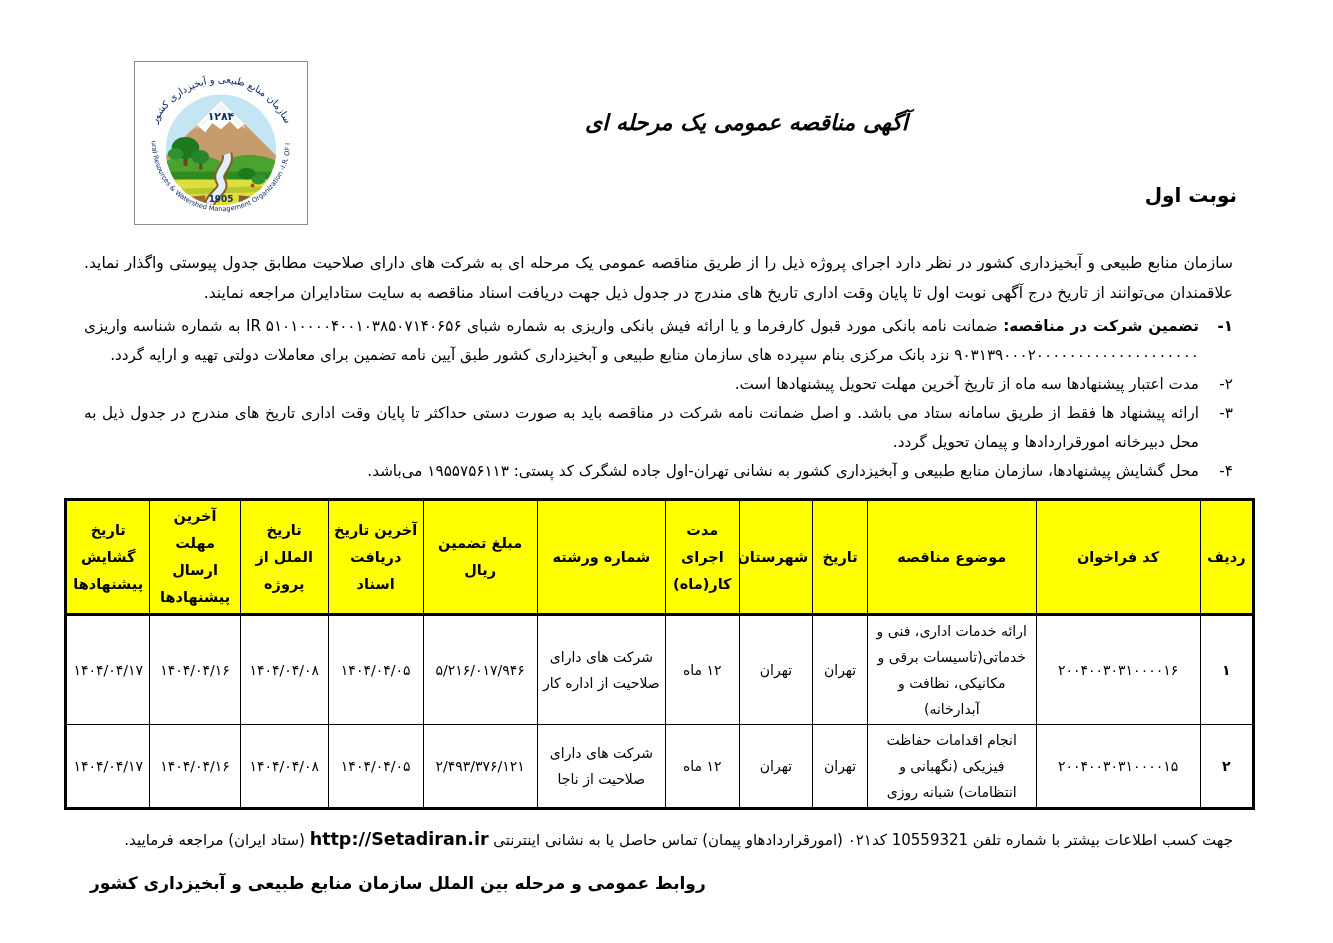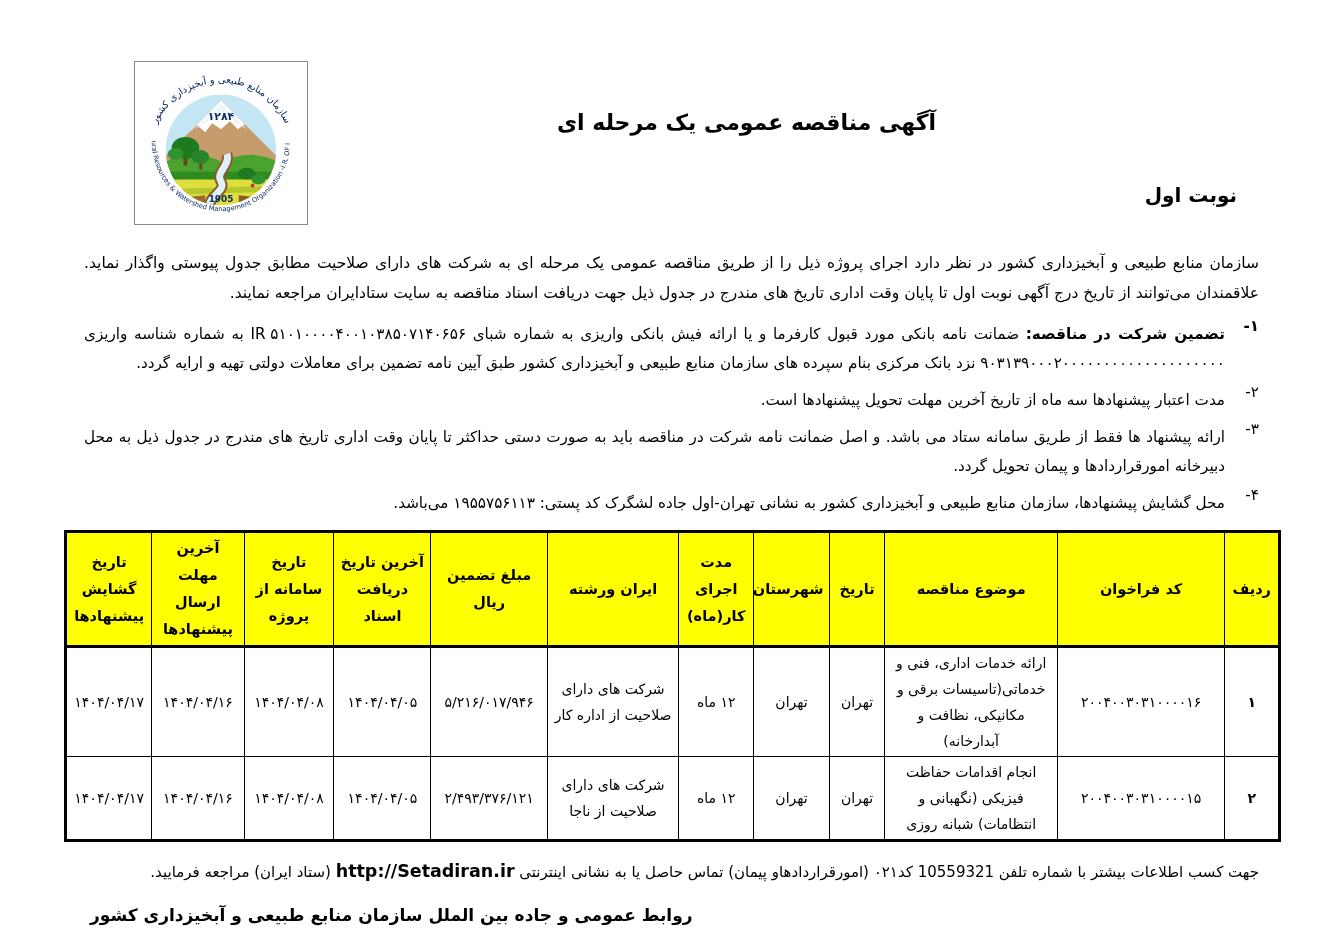--- a/index.html
+++ b/index.html
@@ -8,35 +8,35 @@
     font-family:"DejaVu Sans",sans-serif;color:#000;direction:rtl;
   }
   
   .logo-box{
     position:absolute;left:134px;top:61px;width:172px;height:162px;
     border:1px solid #8a8a8a;background:#fff;display:flex;align-items:center;justify-content:center;
   }
   
   .doc-title{
     position:absolute;top:110px;left:160px;right:0;text-align:center;
-    font-size:22px;font-weight:bold;
+    font-size:22px;font-weight:bold;font-style:italic;
   }
   .round-label{
     position:absolute;top:183px;right:96px;font-size:20px;font-weight:bold;text-align:right;
   }
   
-  .content{position:absolute;top:248px;right:52px;left:64px;}
+  .content{position:absolute;top:248px;right:78px;left:64px;}
   .inner-pad{padding:0 22px 0 20px;}
   .intro{
     font-size:15.5px;line-height:30px;text-align:justify;margin:0;
   }
   .notes{margin-top:4px;}
   .note{display:flex;font-size:15.2px;line-height:29px;margin:0;}
   .note .marker{flex:0 0 34px;text-align:right;}
-  .note .ntext{flex:1;text-align:justify;margin-top:8px;}
+  .note .ntext{flex:1;text-align:justify;}
   .b{font-weight:bold;}
   .num-ltr{direction:ltr;unicode-bidi:embed;display:inline-block;}
   
   table.tender{
     width:100%;border-collapse:collapse;margin-top:12px;
     border:3px solid #000;table-layout:fixed;
   }
   table.tender th,table.tender td{
     border:1px solid #000;text-align:center;vertical-align:middle;
     padding:2px 5px;overflow:hidden;
@@ -164,24 +164,24 @@
         <col style="width:7.1%">
     </colgroup>
     <thead>
       <tr>
         <th>ردیف</th>
         <th>کد فراخوان</th>
         <th>موضوع مناقصه</th>
         <th>تاریخ</th>
         <th>شهرستان</th>
         <th>مدت اجرای کار(ماه)</th>
-        <th>ایران ورشته</th>
+        <th>شماره ورشته</th>
         <th>مبلغ تضمین ریال</th>
         <th>آخرین تاریخ دریافت اسناد</th>
-        <th>تاریخ سامانه از پروژه</th>
+        <th>تاریخ الملل از پروژه</th>
         <th>آخرین مهلت ارسال پیشنهادها</th>
         <th>تاریخ گشایش پیشنهادها</th>
       </tr>
     </thead>
     <tbody>
       <tr class="r1">
         <td class="radif">۱</td>
         <td>۲۰۰۴۰۰۳۰۳۱۰۰۰۰۱۶</td>
         <td>ارائه خدمات اداری، فنی و خدماتی(تاسیسات برقی و مکانیکی، نظافت و آبدارخانه)</td>
         <td>تهران</td>
@@ -210,15 +210,15 @@
       </tr>
     </tbody>
   </table>
 
   <p class="footer-info inner-pad">
     <span>جهت کسب اطلاعات بیشتر  با شماره تلفن  10559321 کد۰۲۱ (امورقراردادهاو پیمان) تماس حاصل یا به نشانی اینترنتی</span>
     <span class="url">http://Setadiran.ir</span>
     <span>(ستاد ایران) مراجعه فرمایید.</span>
   </p>
 
-  <p class="org-line inner-pad">روابط عمومی و جاده بین الملل سازمان منابع طبیعی و آبخیزداری کشور</p>
+  <p class="org-line inner-pad">روابط عمومی و مرحله بین الملل سازمان منابع طبیعی و آبخیزداری کشور</p>
 
 </div>
 
 </body></html>

